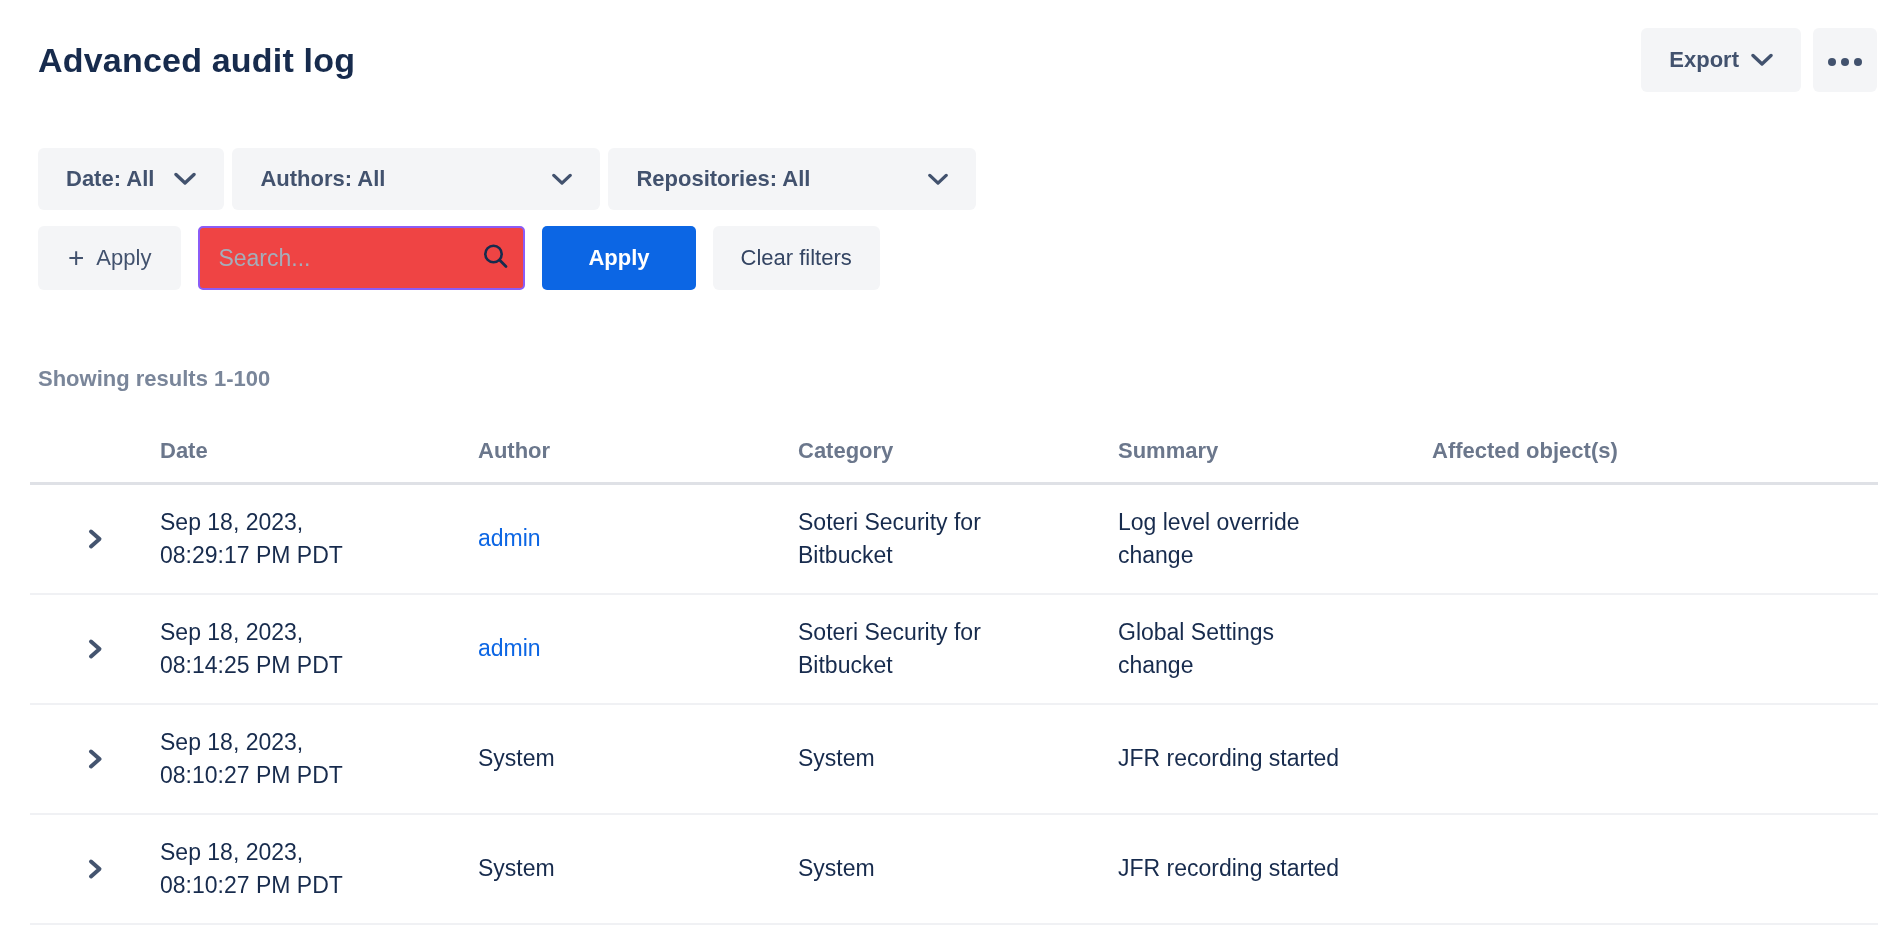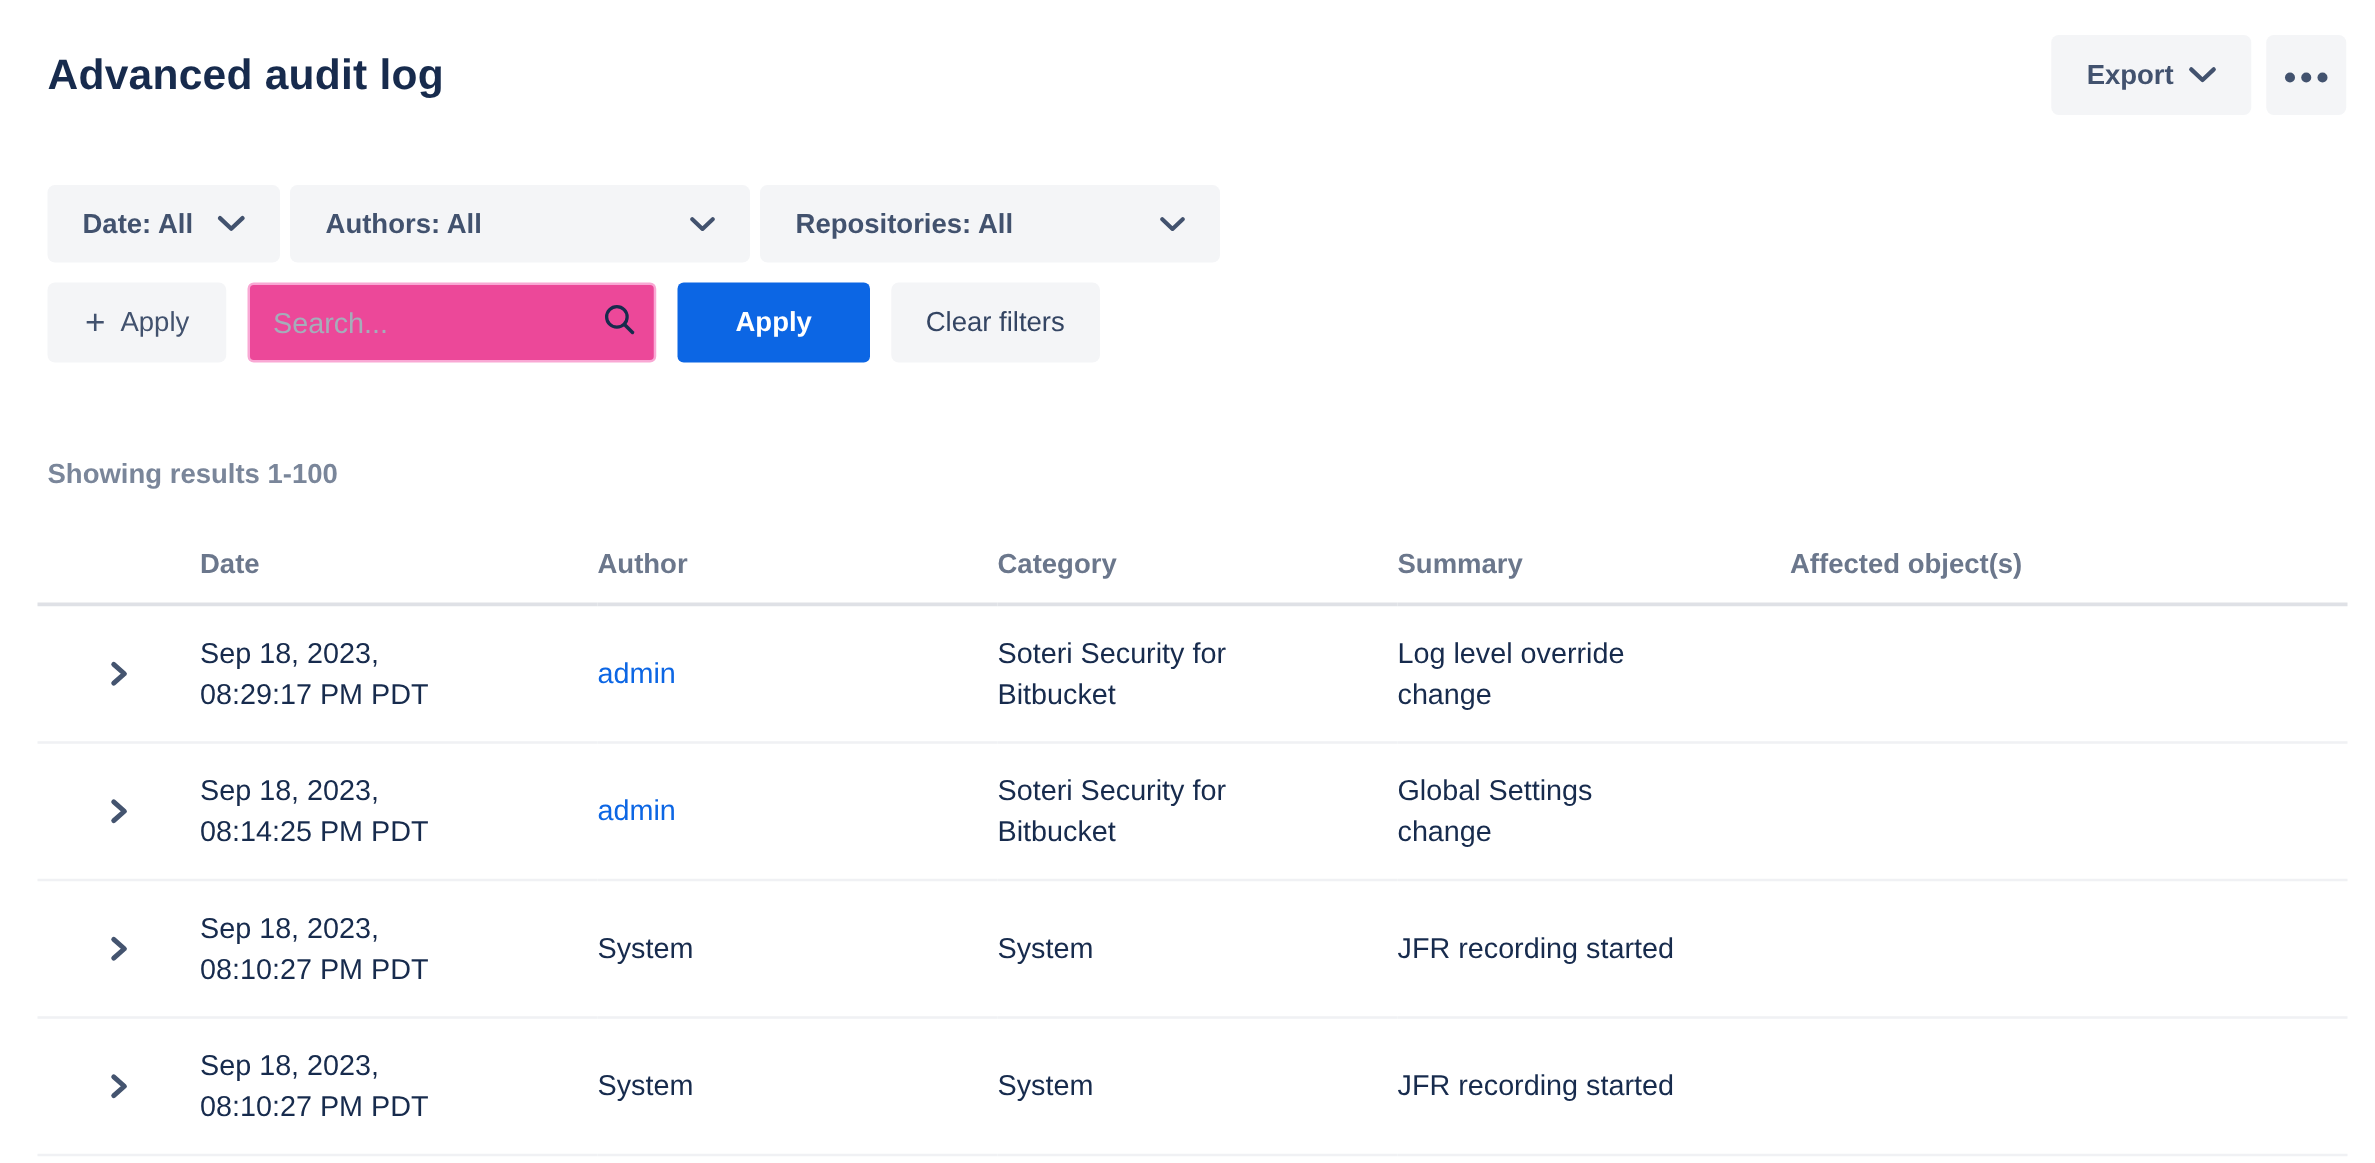--- a/index.html
+++ b/index.html
@@ -20,22 +20,22 @@
   .chev-svg { display:block; }
 
   
   .filters-row1 { display:flex; align-items:center; gap:8px; margin-top:56px; }
   .filter-btn { height:62px; padding:0 28px; gap:20px; font-size:22px; }
   .filter-btn.wide { width:368px; justify-content:space-between; }
   .filters-row2 { display:flex; align-items:center; gap:17px; margin-top:16px; }
   .more-btn { height:64px; padding:0 30px; gap:12px; font-weight:500; }
   .plus-glyph { font-size:28px; font-weight:400; line-height:1; color:#42526E; }
   .search-wrap { position:relative; width:327px; height:64px; }
-  .search-input { width:100%; height:100%; border:2px solid #f9a8d4; border-radius:5px;
-    background:#ec4899; padding:0 58px 0 18px; font-size:23px; color:#172B4D;
+  .search-input { width:100%; height:100%; border:2px solid #8b5cf6; border-radius:5px;
+    background:#ef4444; padding:0 58px 0 18px; font-size:23px; color:#172B4D;
     font-family:"Liberation Sans", sans-serif; outline:none; }
   .search-input::placeholder { color:#A5ADBA; }
   .search-icon { position:absolute; right:16px; top:50%; transform:translateY(-50%); }
   .apply-btn { height:64px; padding:0 46px; background:#0C66E4; color:#ffffff;
     font-weight:700; border-radius:5px; }
   .clear-btn { height:64px; padding:0 28px; font-weight:500; color:#344563; }
 
   
   .results-line { margin-top:76px; font-size:22px; font-weight:700; color:#7A869A; }
 

